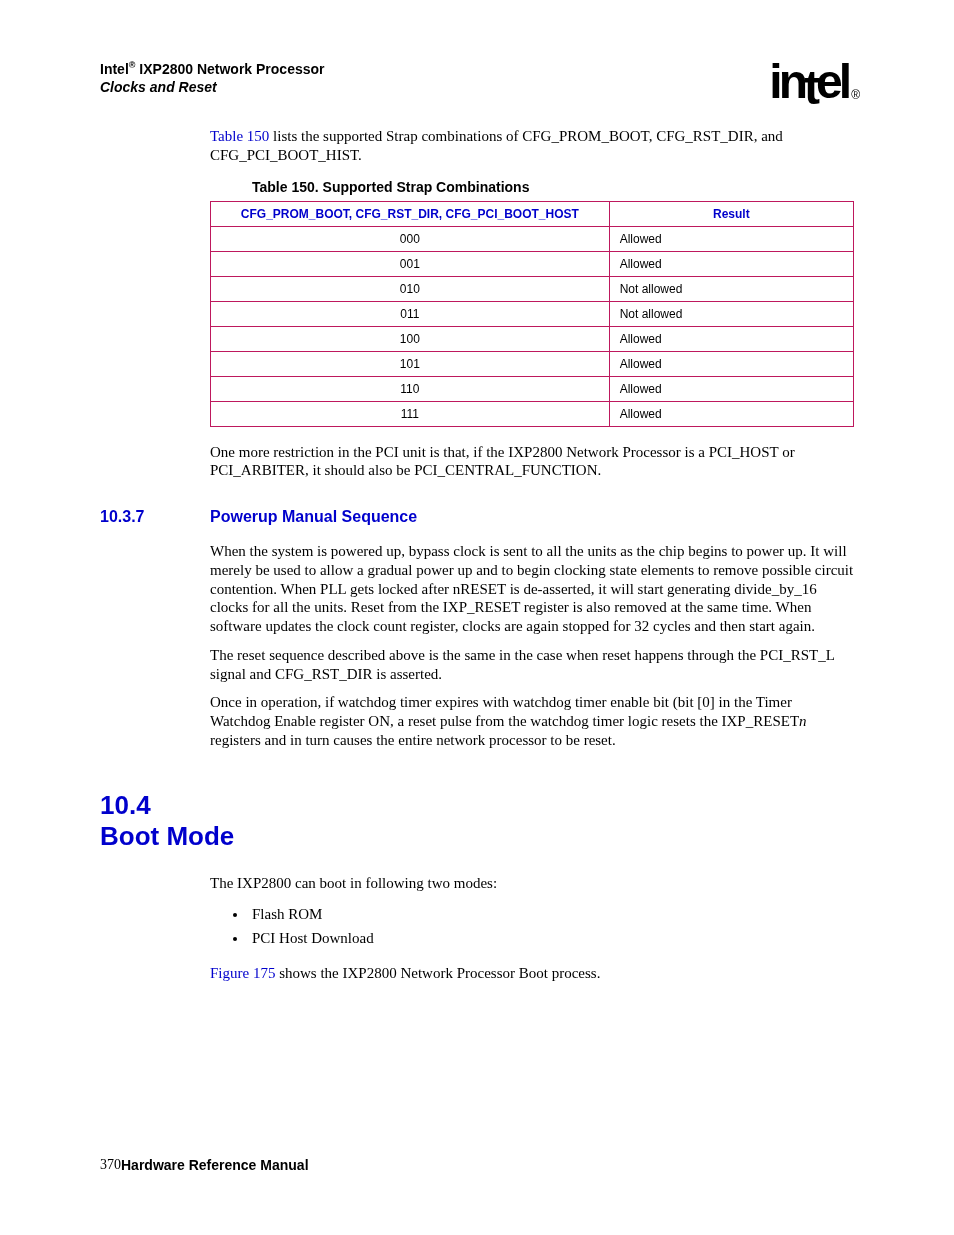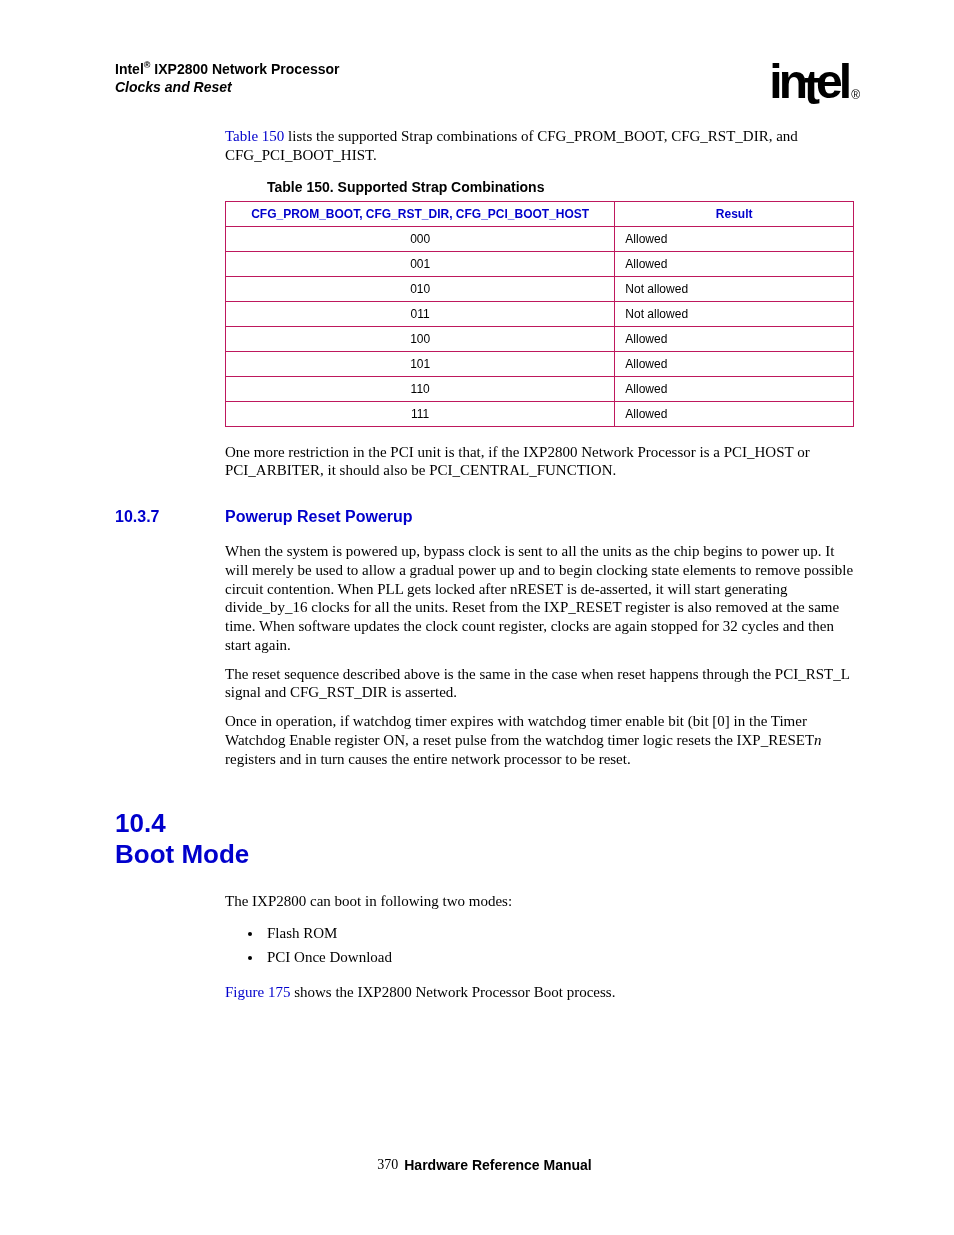--- a/index.html
+++ b/index.html
@@ -11,21 +11,20 @@
     width: 954px;
     height: 1235px;
     position: relative;
     box-sizing: border-box;
   }
   .page {
     padding: 60px 100px 40px 100px;
     box-sizing: border-box;
     height: 100%;
     position: relative;
-    margin-left: 15px;
   }
   .header-container {
     display: flex;
     justify-content: space-between;
     align-items: flex-start;
   }
   .header-left {
     font-family: Arial, Helvetica, sans-serif;
     font-weight: bold;
     font-size: 14px;
@@ -114,23 +113,22 @@
     font-size: 15px;
     line-height: 1.6;
     padding-left: 4px;
   }
   .footer {
     position: absolute;
     bottom: 62px;
     left: 100px;
     right: 100px;
     display: flex;
-    justify-content: center;
+    justify-content: flex-start;
     font-size: 14px;
-    gap: 6px;
   }
   .footer .right {
     font-family: Arial, Helvetica, sans-serif;
     font-weight: bold;
   }
   .italic-n { font-style: italic; }
 </style>
 </head>
 <body>
 
@@ -193,41 +191,41 @@
             <td class="col1">Allowed</td>
           </tr>
         </tbody>
     </table>
 
     <p class="body-text" style="margin-top:16px">One more restriction in the PCI unit is that, if the IXP2800 Network Processor is a PCI_HOST or PCI_ARBITER, it should also be PCI_CENTRAL_FUNCTION.</p>
   </div>
 
   <div class="section-row h2">
     <div class="section-num">10.3.7</div>
-    <div class="section-title">Powerup Reset Powerup</div>
+    <div class="section-title">Powerup Manual Sequence</div>
   </div>
 
   <div class="content" style="margin-top:0">
     <p class="body-text">When the system is powered up, bypass clock is sent to all the units as the chip begins to power up. It will merely be used to allow a gradual power up and to begin clocking state elements to remove possible circuit contention. When PLL gets locked after nRESET is de-asserted, it will start generating divide_by_16 clocks for all the units. Reset from the IXP_RESET register is also removed at the same time. When software updates the clock count register, clocks are again stopped for 32 cycles and then start again.</p>
     <p class="body-text">The reset sequence described above is the same in the case when reset happens through the PCI_RST_L signal and CFG_RST_DIR is asserted.</p>
     <p class="body-text">
       <span>Once in operation, if watchdog timer expires with watchdog timer enable bit (bit [0] in the Timer Watchdog Enable register ON, a reset pulse from the watchdog timer logic resets the IXP_RESET</span><span class="italic-n">n</span><span> registers and in turn causes the entire network processor to be reset.</span>
     </p>
   </div>
 
   <div class="section-row h1">
     <div class="section-num">10.4</div>
     <div class="section-title">Boot Mode</div>
   </div>
 
   <div class="content" style="margin-top:0">
     <p class="body-text">The IXP2800 can boot in following two modes:</p>
     <ul class="boot-list">
       <li>Flash ROM</li>
-      <li>PCI Once Download</li>
+      <li>PCI Host Download</li>
     </ul>
     <p class="body-text">
       <span class="link">Figure 175</span><span> shows the IXP2800 Network Processor Boot process.</span>
     </p>
   </div>
 
   <div class="footer">
     <span>370</span>
     <span class="right">Hardware Reference Manual</span>
   </div>

